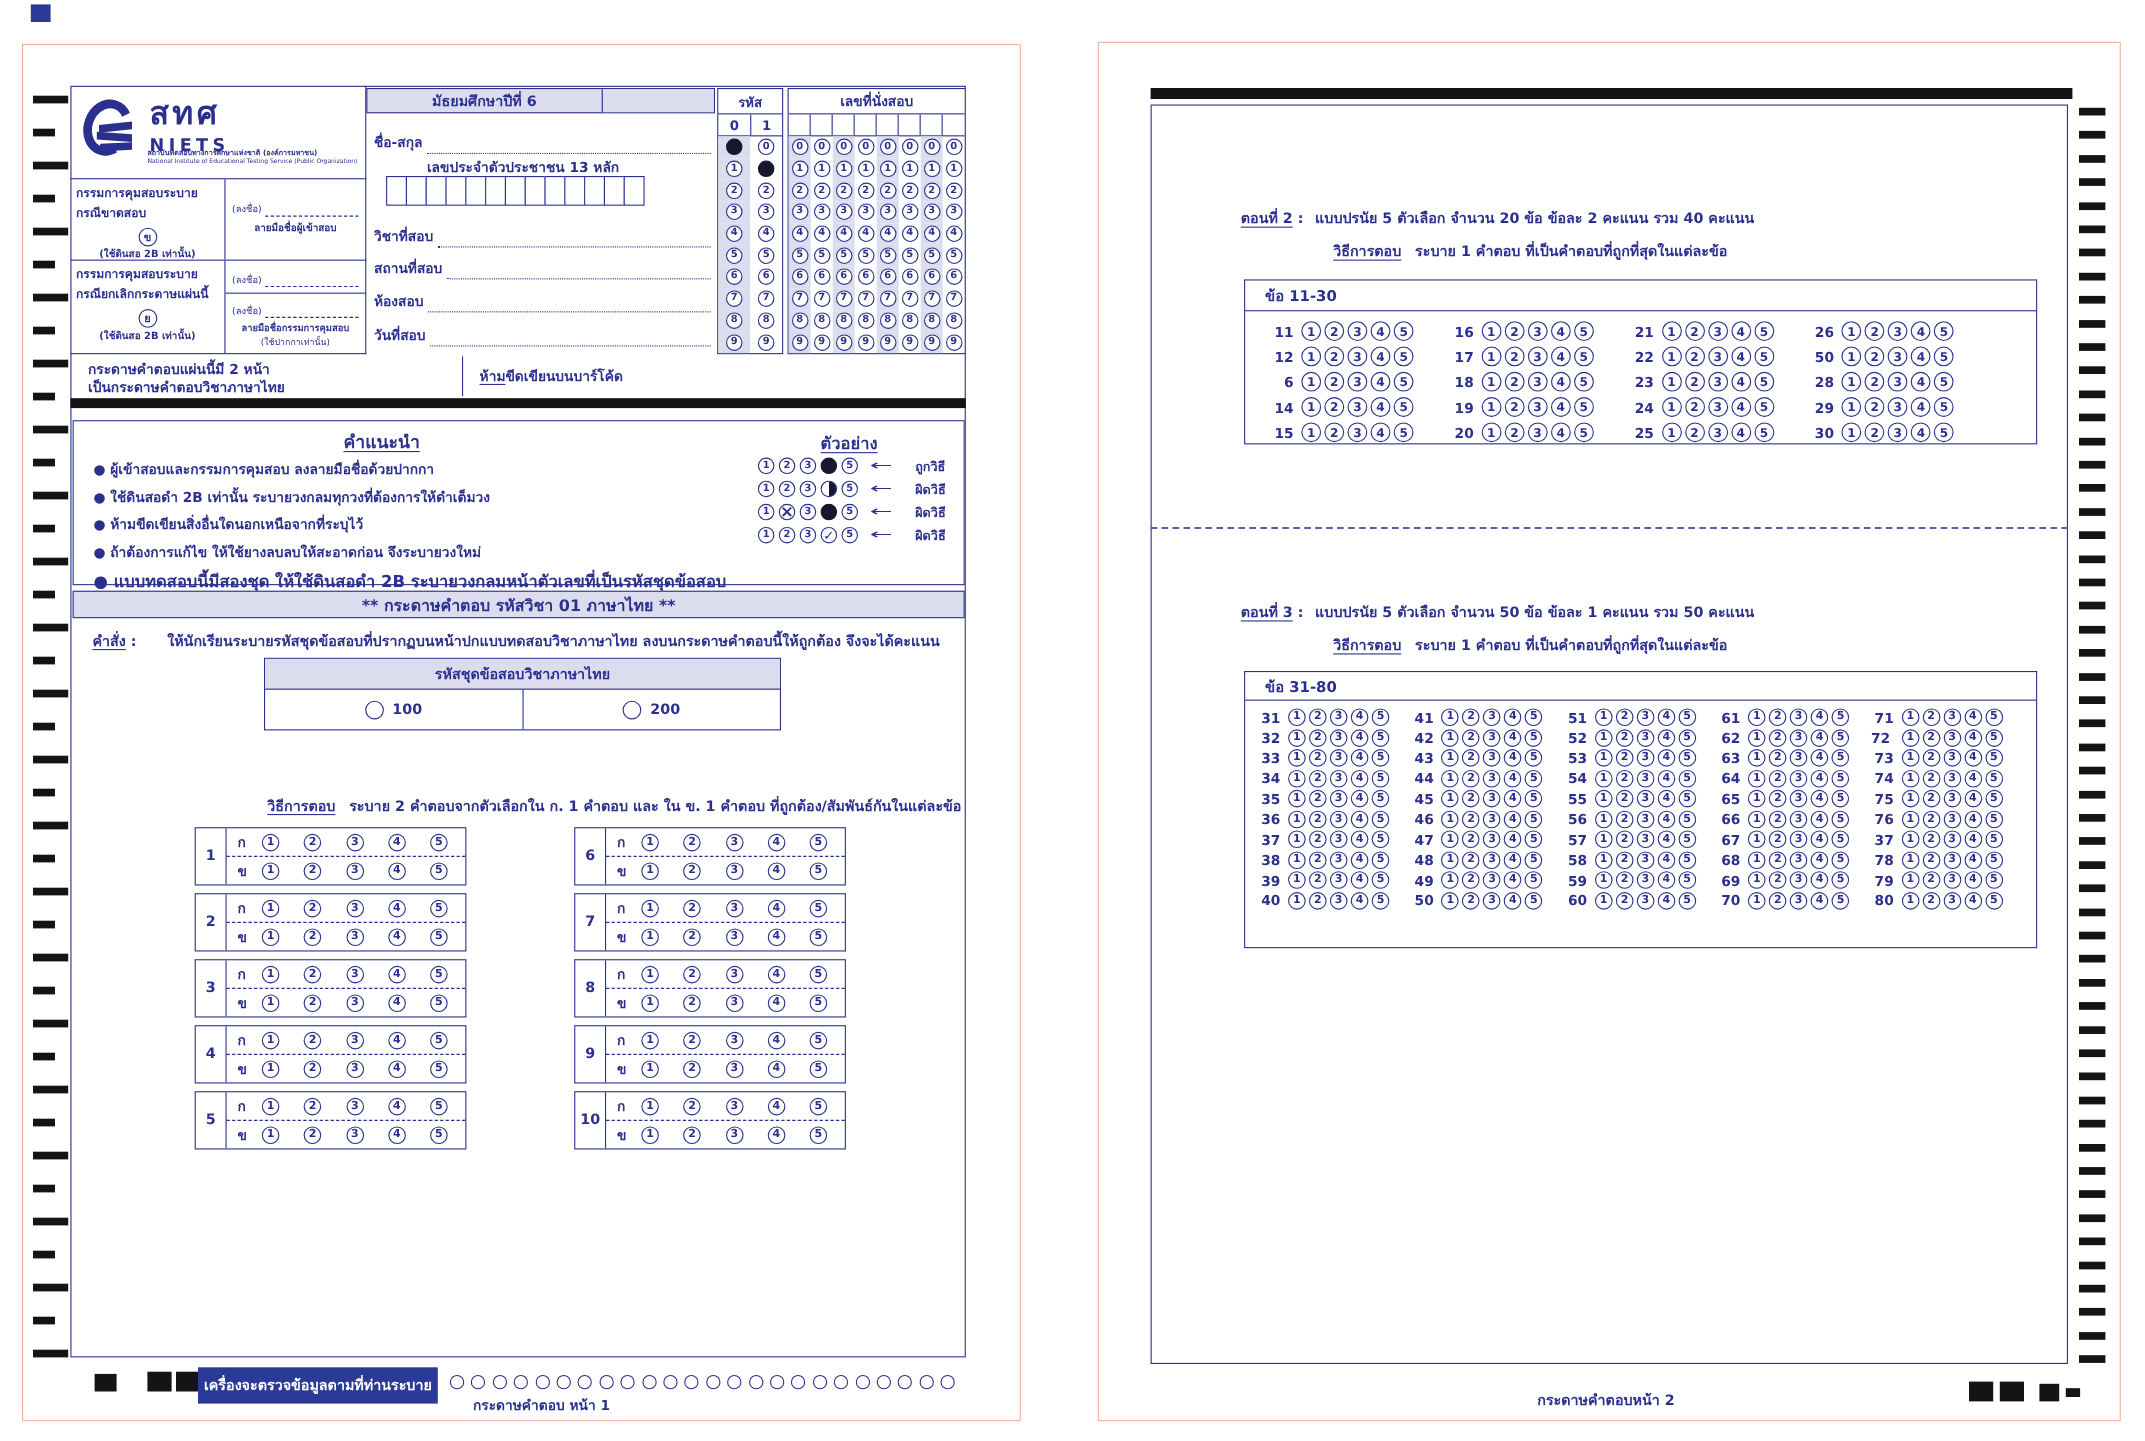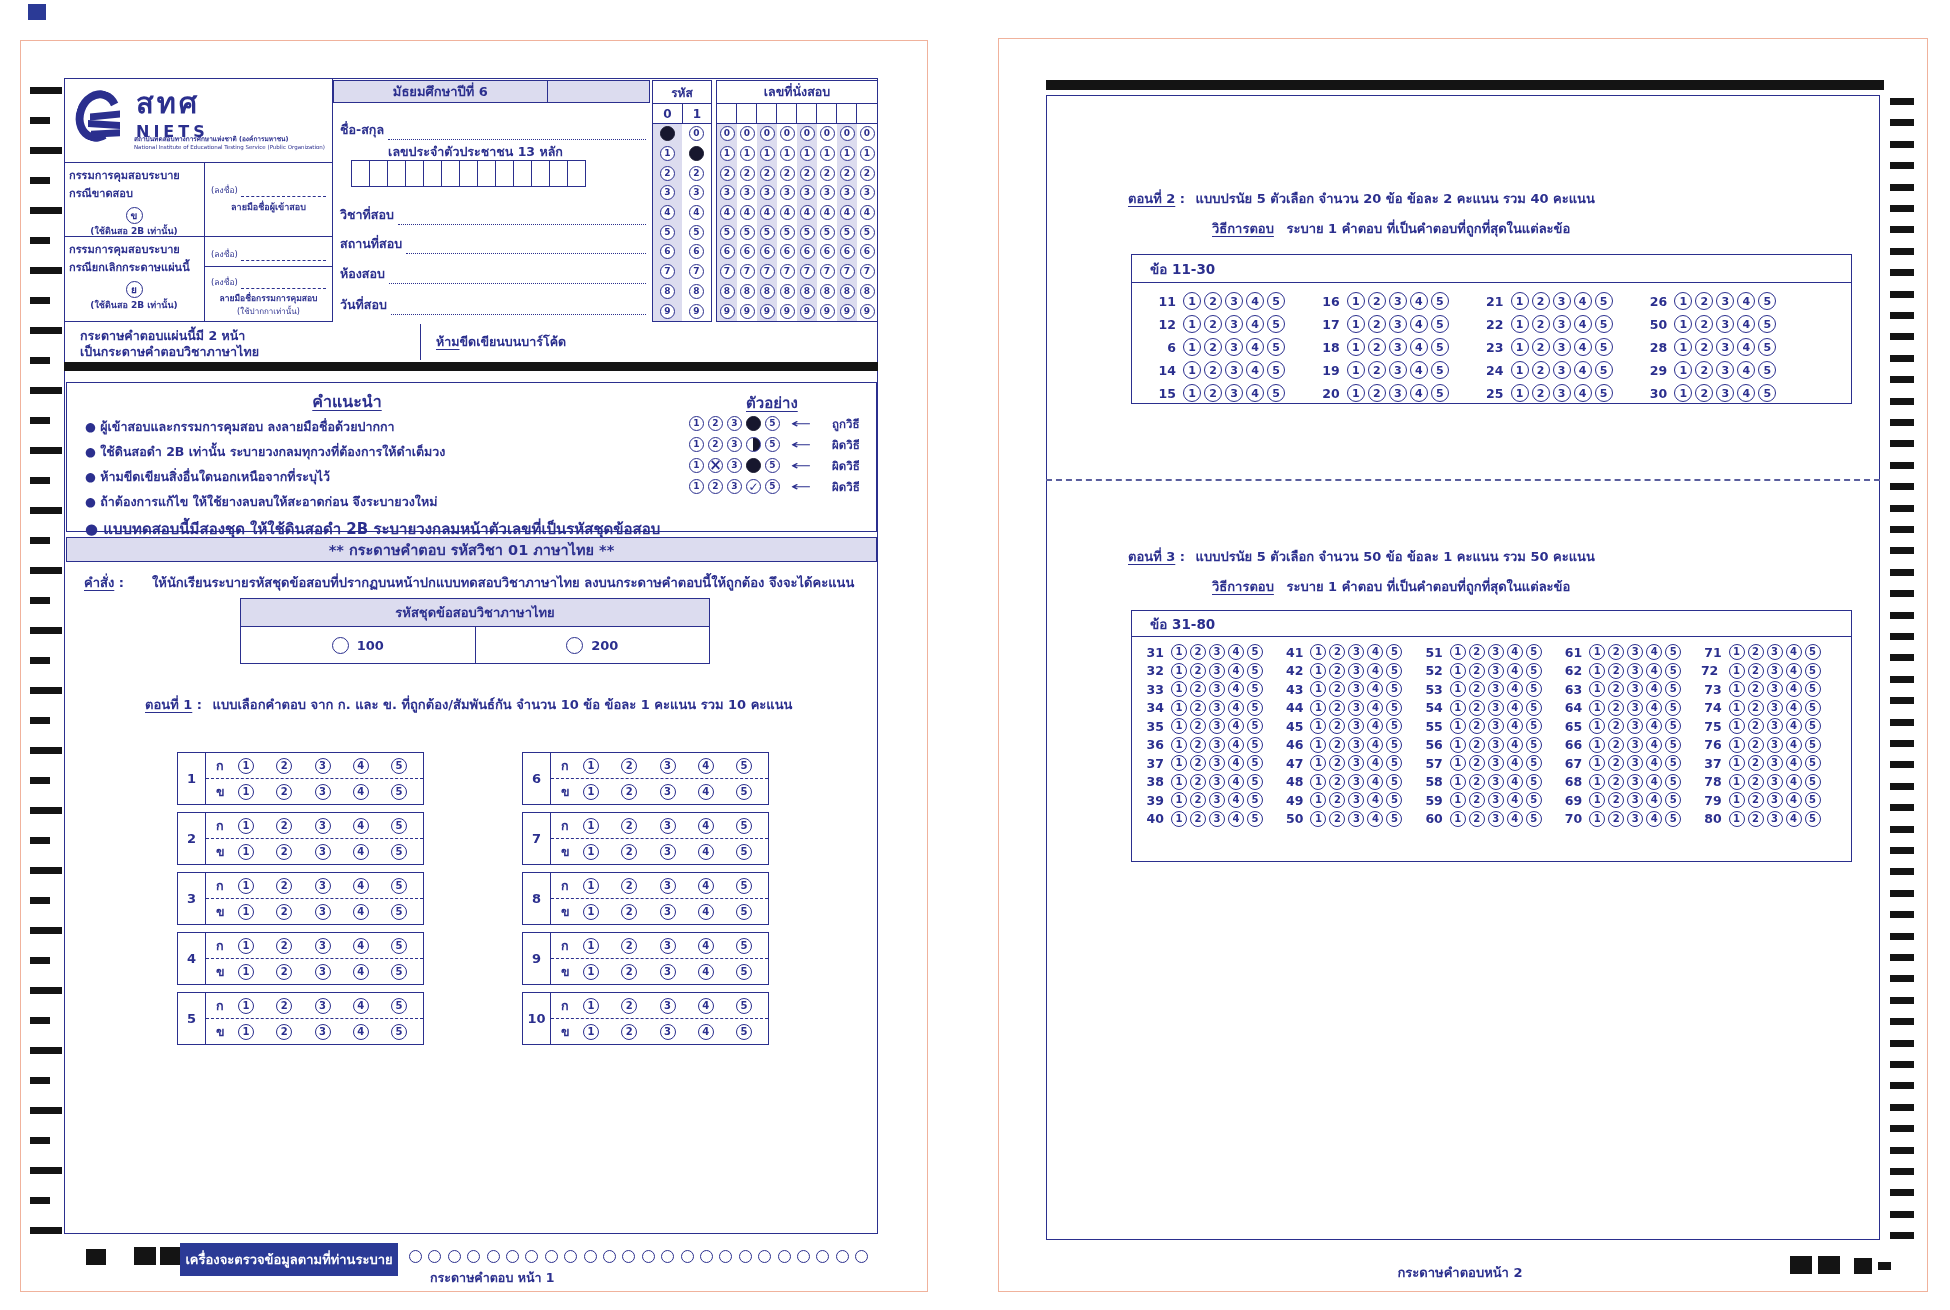--- a/index.html
+++ b/index.html
@@ -647,23 +647,23 @@
         <span class="bub" style="width:17px;height:17px"></span>
         <span class="b" style="font-size:13px">100</span>
       </div>
       <div style="flex:1;display:flex;align-items:center;justify-content:center;gap:8px;border-left:1.2px solid var(--ink)">
         <span class="bub" style="width:17px;height:17px"></span>
         <span class="b" style="font-size:13px">200</span>
       </div>
     </div>
   </div>
 
-  <div class="abs b" style="left:145px;top:694px;font-size:13px">
-    <span class="u">ตอนที่ 1</span><span> :</span>
-    <span style="margin-left:6px">แบบเลือกคำตอบ จาก ก. และ ข. ที่ถูกต้อง/สัมพันธ์กัน  จำนวน 10 ข้อ  ข้อละ 1 คะแนน รวม 10 คะแนน</span>
+  <div class="abs b" style="left:243px;top:722px;font-size:13px">
+    <span class="u">วิธีการตอบ</span>
+    <span style="margin-left:8px">ระบาย 2 คำตอบจากตัวเลือกใน ก. 1 คำตอบ และ ใน ข. 1 คำตอบ ที่ถูกต้อง/สัมพันธ์กันในแต่ละข้อ</span>
   </div>
 
   <div class="abs" id="p1-left" style="left:177px;top:752px">
       <div class="block">
         <div class="num">1</div>
         <div class="rows">
           <div class="prow dash">
             <span class="rl">ก</span>
             <span class="bset">
               <span class="bub" style="height: 16px; width: 16px; font-size: 10px;">1</span>

